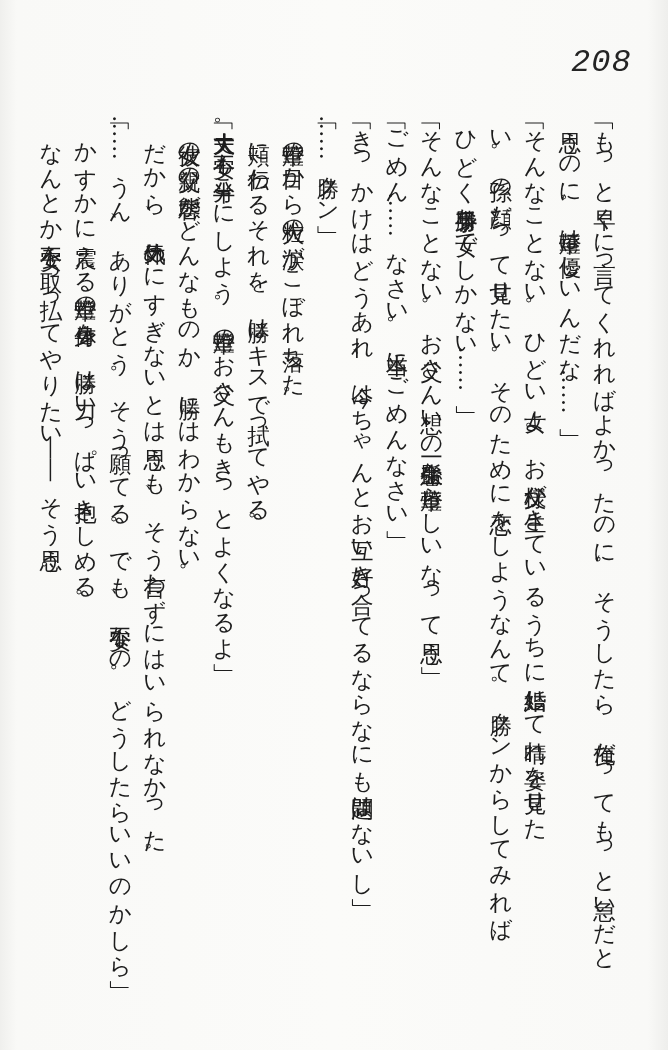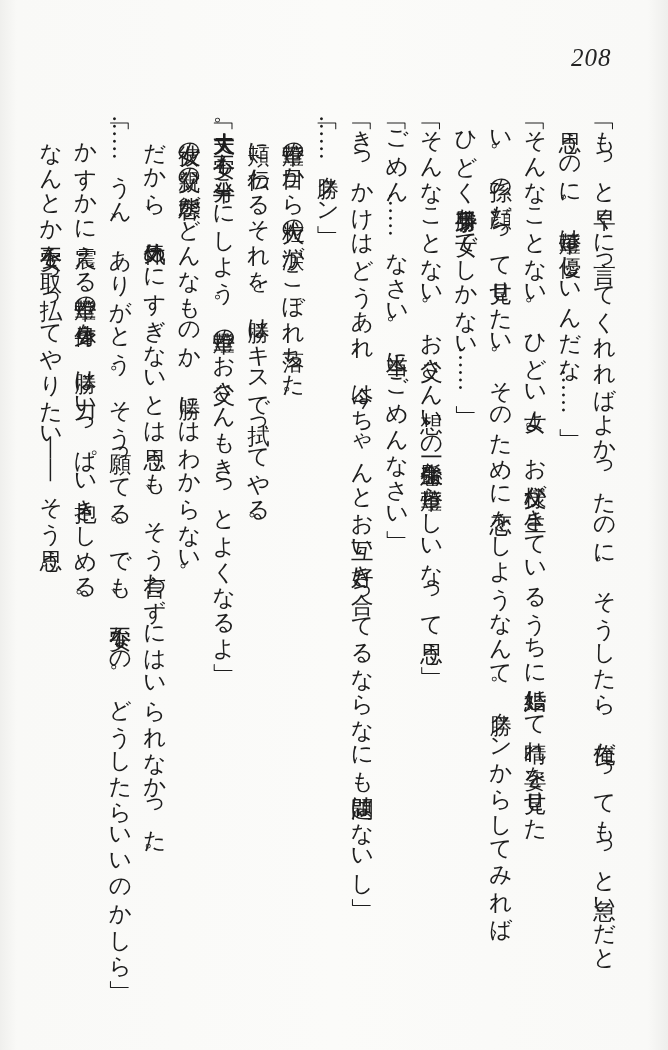--- a/index.html
+++ b/index.html
@@ -15,23 +15,23 @@
   }
   .page {
     position: absolute;
     inset: 0;
     background: linear-gradient(90deg, #efefed 0%, #f9f9f7 2.5%, #fbfbf9 50%, #f9f9f7 97%, #eeeeec 100%);
   }
   .page-number {
     position: absolute;
     top: 44px;
     left: 571px;
-    font-family: Liberation Serif, serif;
+    font-family: Liberation Mono, monospace;
     font-style: italic;
-    font-size: 25px;
+    font-size: 32px;
     letter-spacing: 1px;
     color: #242424;
   }
   .text-block {
     position: absolute;
     top: 115px;
     right: 46px;
     width: 592px;
     height: 890px;
     writing-mode: vertical-rl;

